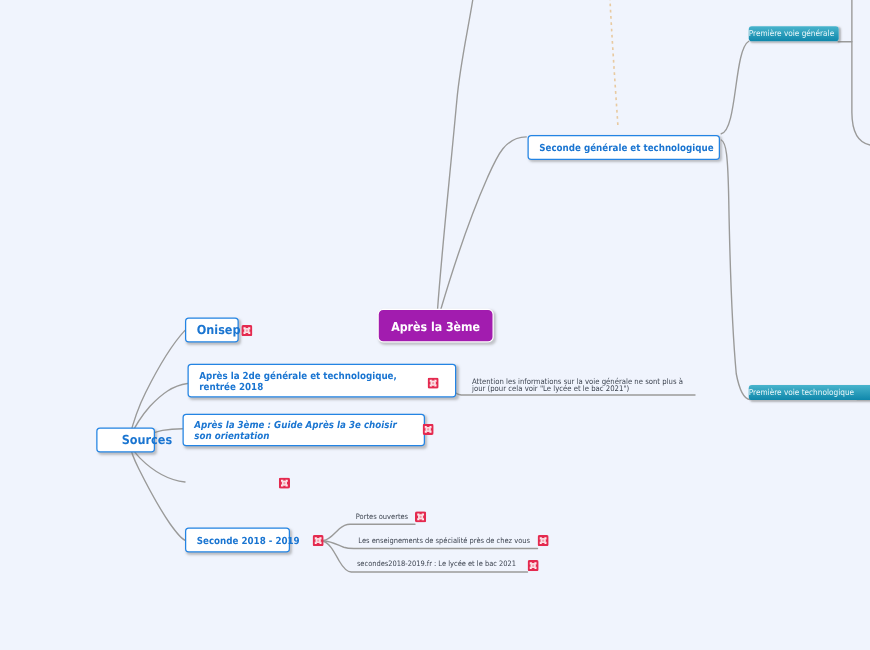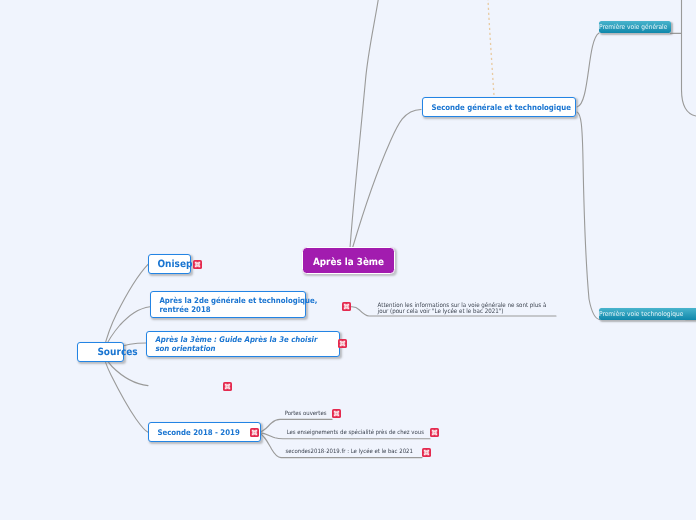--- a/index.html
+++ b/index.html
@@ -86,21 +86,21 @@
 
   <div class="nd box" style="left:148px;top:254px;width:43px;height:20px;font-size:10px;">
     <span class="txt">Onisep</span>
   </div>
   <span class="ico" style="left:193px;top:260.3px;">
       <svg width="9" height="9" viewBox="0 0 18 18">
         <use href="#bi"></use>
       </svg>
     </span>
 
-  <div class="nd box" style="left:150px;top:291px;width:156px;height:27px;font-size:7.75px;">
+  <div class="nd box" style="left:150px;top:291px;width:215px;height:27px;font-size:7.75px;">
     <span class="txt">Après la 2de générale et technologique,
 rentrée 2018</span>
   </div>
   <span class="ico" style="left:342px;top:302.3px;">
       <svg width="9" height="9" viewBox="0 0 18 18">
         <use href="#bi"></use>
       </svg>
     </span>
 
   <div class="nd box" style="left:146px;top:331px;width:194px;height:26px;font-size:7.75px;font-style:italic;">
@@ -112,21 +112,21 @@
         <use href="#bi"></use>
       </svg>
     </span>
 
   <span class="ico" style="left:222.5px;top:381.5px;">
       <svg width="9" height="9" viewBox="0 0 18 18">
         <use href="#bi"></use>
       </svg>
     </span>
 
-  <div class="nd box" style="left:148px;top:422px;width:113px;height:20px;font-size:7.75px;">
+  <div class="nd box" style="left:148px;top:422px;width:84px;height:20px;font-size:7.75px;">
     <span class="txt">Seconde 2018 - 2019</span>
   </div>
   <span class="ico" style="left:249.5px;top:428.2px;">
       <svg width="9" height="9" viewBox="0 0 18 18">
         <use href="#bi"></use>
       </svg>
     </span>
 
   <div class="nd plain" style="left:284.7px;top:409.5px;font-size:5.95px;line-height:7px;"><span>Portes ouvertes</span></div>
   <span class="ico" style="left:331.8px;top:408.9px;">
@@ -142,21 +142,21 @@
       </svg>
     </span>
 
   <div class="nd plain" style="left:285.5px;top:447.5px;font-size:5.95px;line-height:7px;"><span>secondes2018-2019.fr : Le lycée et le bac 2021</span></div>
   <span class="ico" style="left:421.8px;top:447.6px;">
       <svg width="9" height="9" viewBox="0 0 18 18">
         <use href="#bi"></use>
       </svg>
     </span>
 
-  <div class="nd box" style="left:422px;top:97px;width:154px;height:20px;font-size:7.75px;">
+  <div class="nd box" style="left:422px;top:108px;width:154px;height:20px;font-size:7.75px;">
     <span class="txt">Seconde générale et technologique</span>
   </div>
 
   <div class="nd plain" style="left:377.6px;top:302.5px;font-size:6.15px;line-height:6.25px;"><span>Attention les informations sur la voie générale ne sont plus à
 jour (pour cela voir "Le lycée et le bac 2021")</span></div>
 
   <div class="nd pill" style="left:599px;top:20.5px;width:71.5px;height:12.5px;font-size:6.55px;">
     <span>Première voie générale</span>
   </div>
   <div class="nd pill" style="left:599px;top:307.5px;width:108px;height:12px;font-size:6.55px;">

